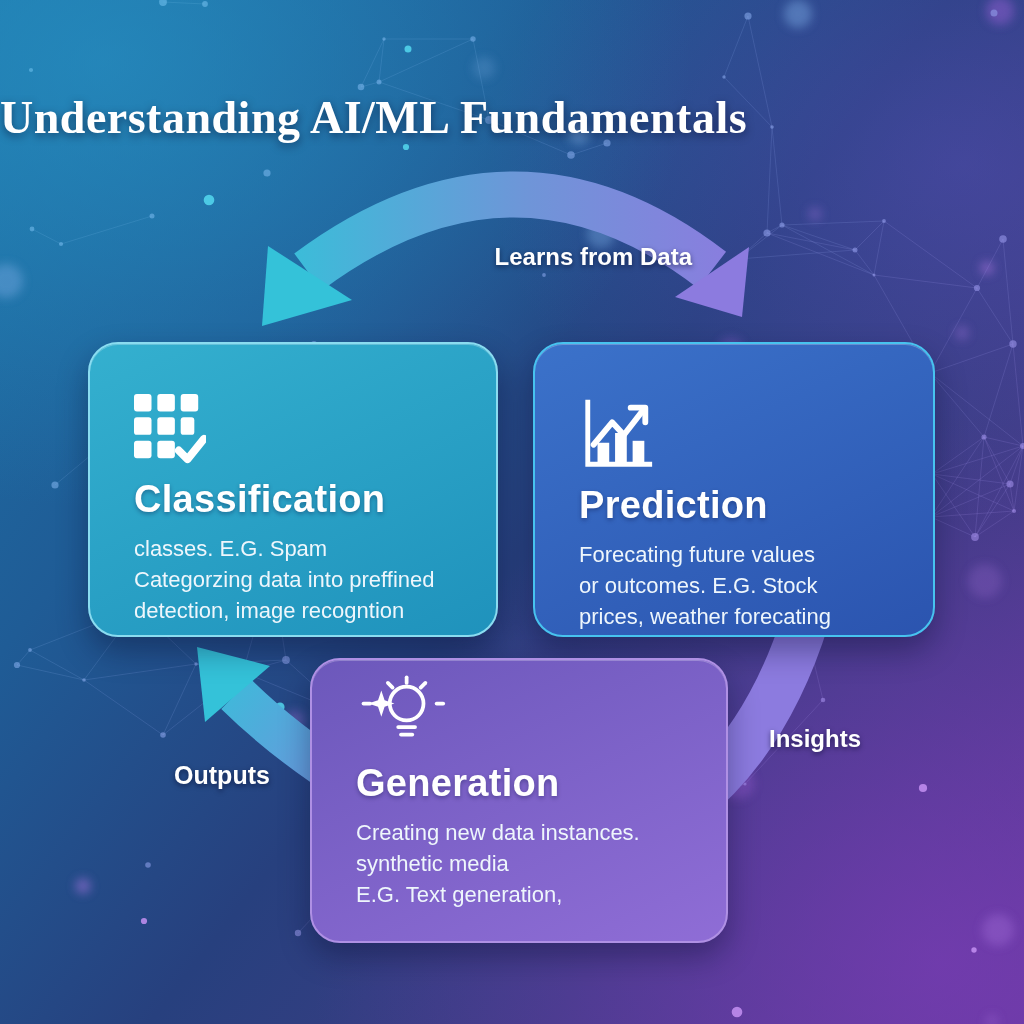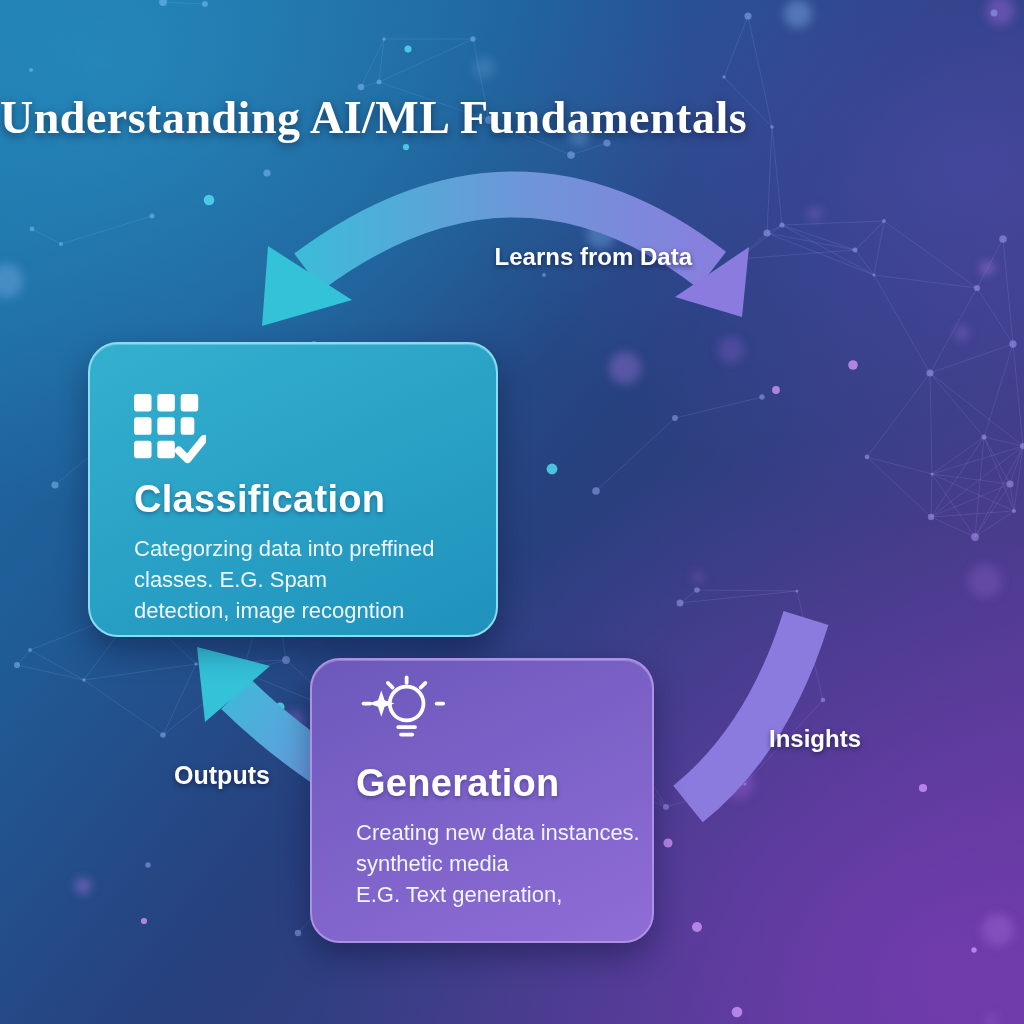--- a/index.html
+++ b/index.html
@@ -35,21 +35,21 @@
     left:88px;top:342px;width:410px;height:295px;
     background:linear-gradient(155deg,var(--card-classification-top),var(--card-classification-bottom));
     border:2px solid var(--card-classification-border);
   }
   #card-prediction{
     left:533px;top:342px;width:402px;height:295px;
     background:linear-gradient(155deg,var(--card-prediction-top),var(--card-prediction-bottom));
     border:2px solid var(--card-prediction-border);
   }
   #card-generation{
-    left:310px;top:658px;width:344px;height:285px;padding-top:14px;
+    left:310px;top:658px;width:418px;height:285px;padding-top:14px;
     background:linear-gradient(155deg,var(--card-generation-top),var(--card-generation-bottom));
     border:2px solid var(--card-generation-border);
   }
   .card .icon{display:block;margin-bottom:12px;}
   .card h2{
     margin:0 0 12px 0;font-size:38px;font-weight:bold;letter-spacing:.3px;
     text-shadow:0 2px 4px rgba(10,15,60,.35);
   }
   .card .desc{font-size:22px;line-height:1.42;color:#eef6fc;}
   .card .desc div{white-space:nowrap;}
@@ -332,26 +332,44 @@
         <rect x="0" y="24" width="18" height="18" rx="3"></rect>
         <rect x="24" y="24" width="18" height="18" rx="3"></rect>
         <rect x="48" y="24" width="14" height="18" rx="3"></rect>
         <rect x="0" y="48" width="18" height="18" rx="3"></rect>
         <rect x="24" y="48" width="18" height="18" rx="3"></rect>
       </g>
       <path d="M 46 58 L 55 67 L 72 46" fill="none" stroke="#ffffff" stroke-width="8" stroke-linecap="round" stroke-linejoin="round"></path>
     </svg>
     <h2>Classification</h2>
     <div class="desc">
+      <div>classes. E.G. Spam</div>
       <div>Categorzing data into preffined</div>
-      <div>classes. E.G. Spam</div>
       <div>detection, image recogntion</div>
     </div>
   </div>
 
+  <div id="card-prediction" class="card">
+    <svg class="icon" width="78" height="78" viewBox="0 0 80 80">
+      <path d="M 9 6 L 9 72 L 75 72" fill="none" stroke="#ffffff" stroke-width="5"></path>
+      <g fill="#ffffff">
+        <rect x="19" y="50" width="12" height="22"></rect>
+        <rect x="37" y="40" width="12" height="32"></rect>
+        <rect x="55" y="48" width="12" height="24"></rect>
+      </g>
+      <path d="M 15 52 L 34 29 L 46 42 L 67 15" fill="none" stroke="#ffffff" stroke-width="6" stroke-linecap="round" stroke-linejoin="round"></path>
+      <path d="M 53 14 L 68 14 L 68 29" fill="none" stroke="#ffffff" stroke-width="6" stroke-linecap="round" stroke-linejoin="round"></path>
+    </svg>
+    <h2>Prediction</h2>
+    <div class="desc">
+      <div>Forecating future values</div>
+      <div>or outcomes. E.G. Stock</div>
+      <div>prices, weather forecating</div>
+    </div>
+  </div>
 
   <div id="card-generation" class="card">
     <svg class="icon" width="90" height="76" viewBox="0 0 96 80">
       <g fill="none" stroke="#ffffff" stroke-width="4" stroke-linecap="round">
         <circle cx="54" cy="31" r="18"></circle>
         <line x1="45" y1="56" x2="63" y2="56"></line>
         <line x1="48" y1="64" x2="60" y2="64"></line>
         <line x1="54" y1="3" x2="54" y2="9"></line>
         <line x1="34" y1="9" x2="39" y2="14"></line>
         <line x1="74" y1="9" x2="69" y2="14"></line>

